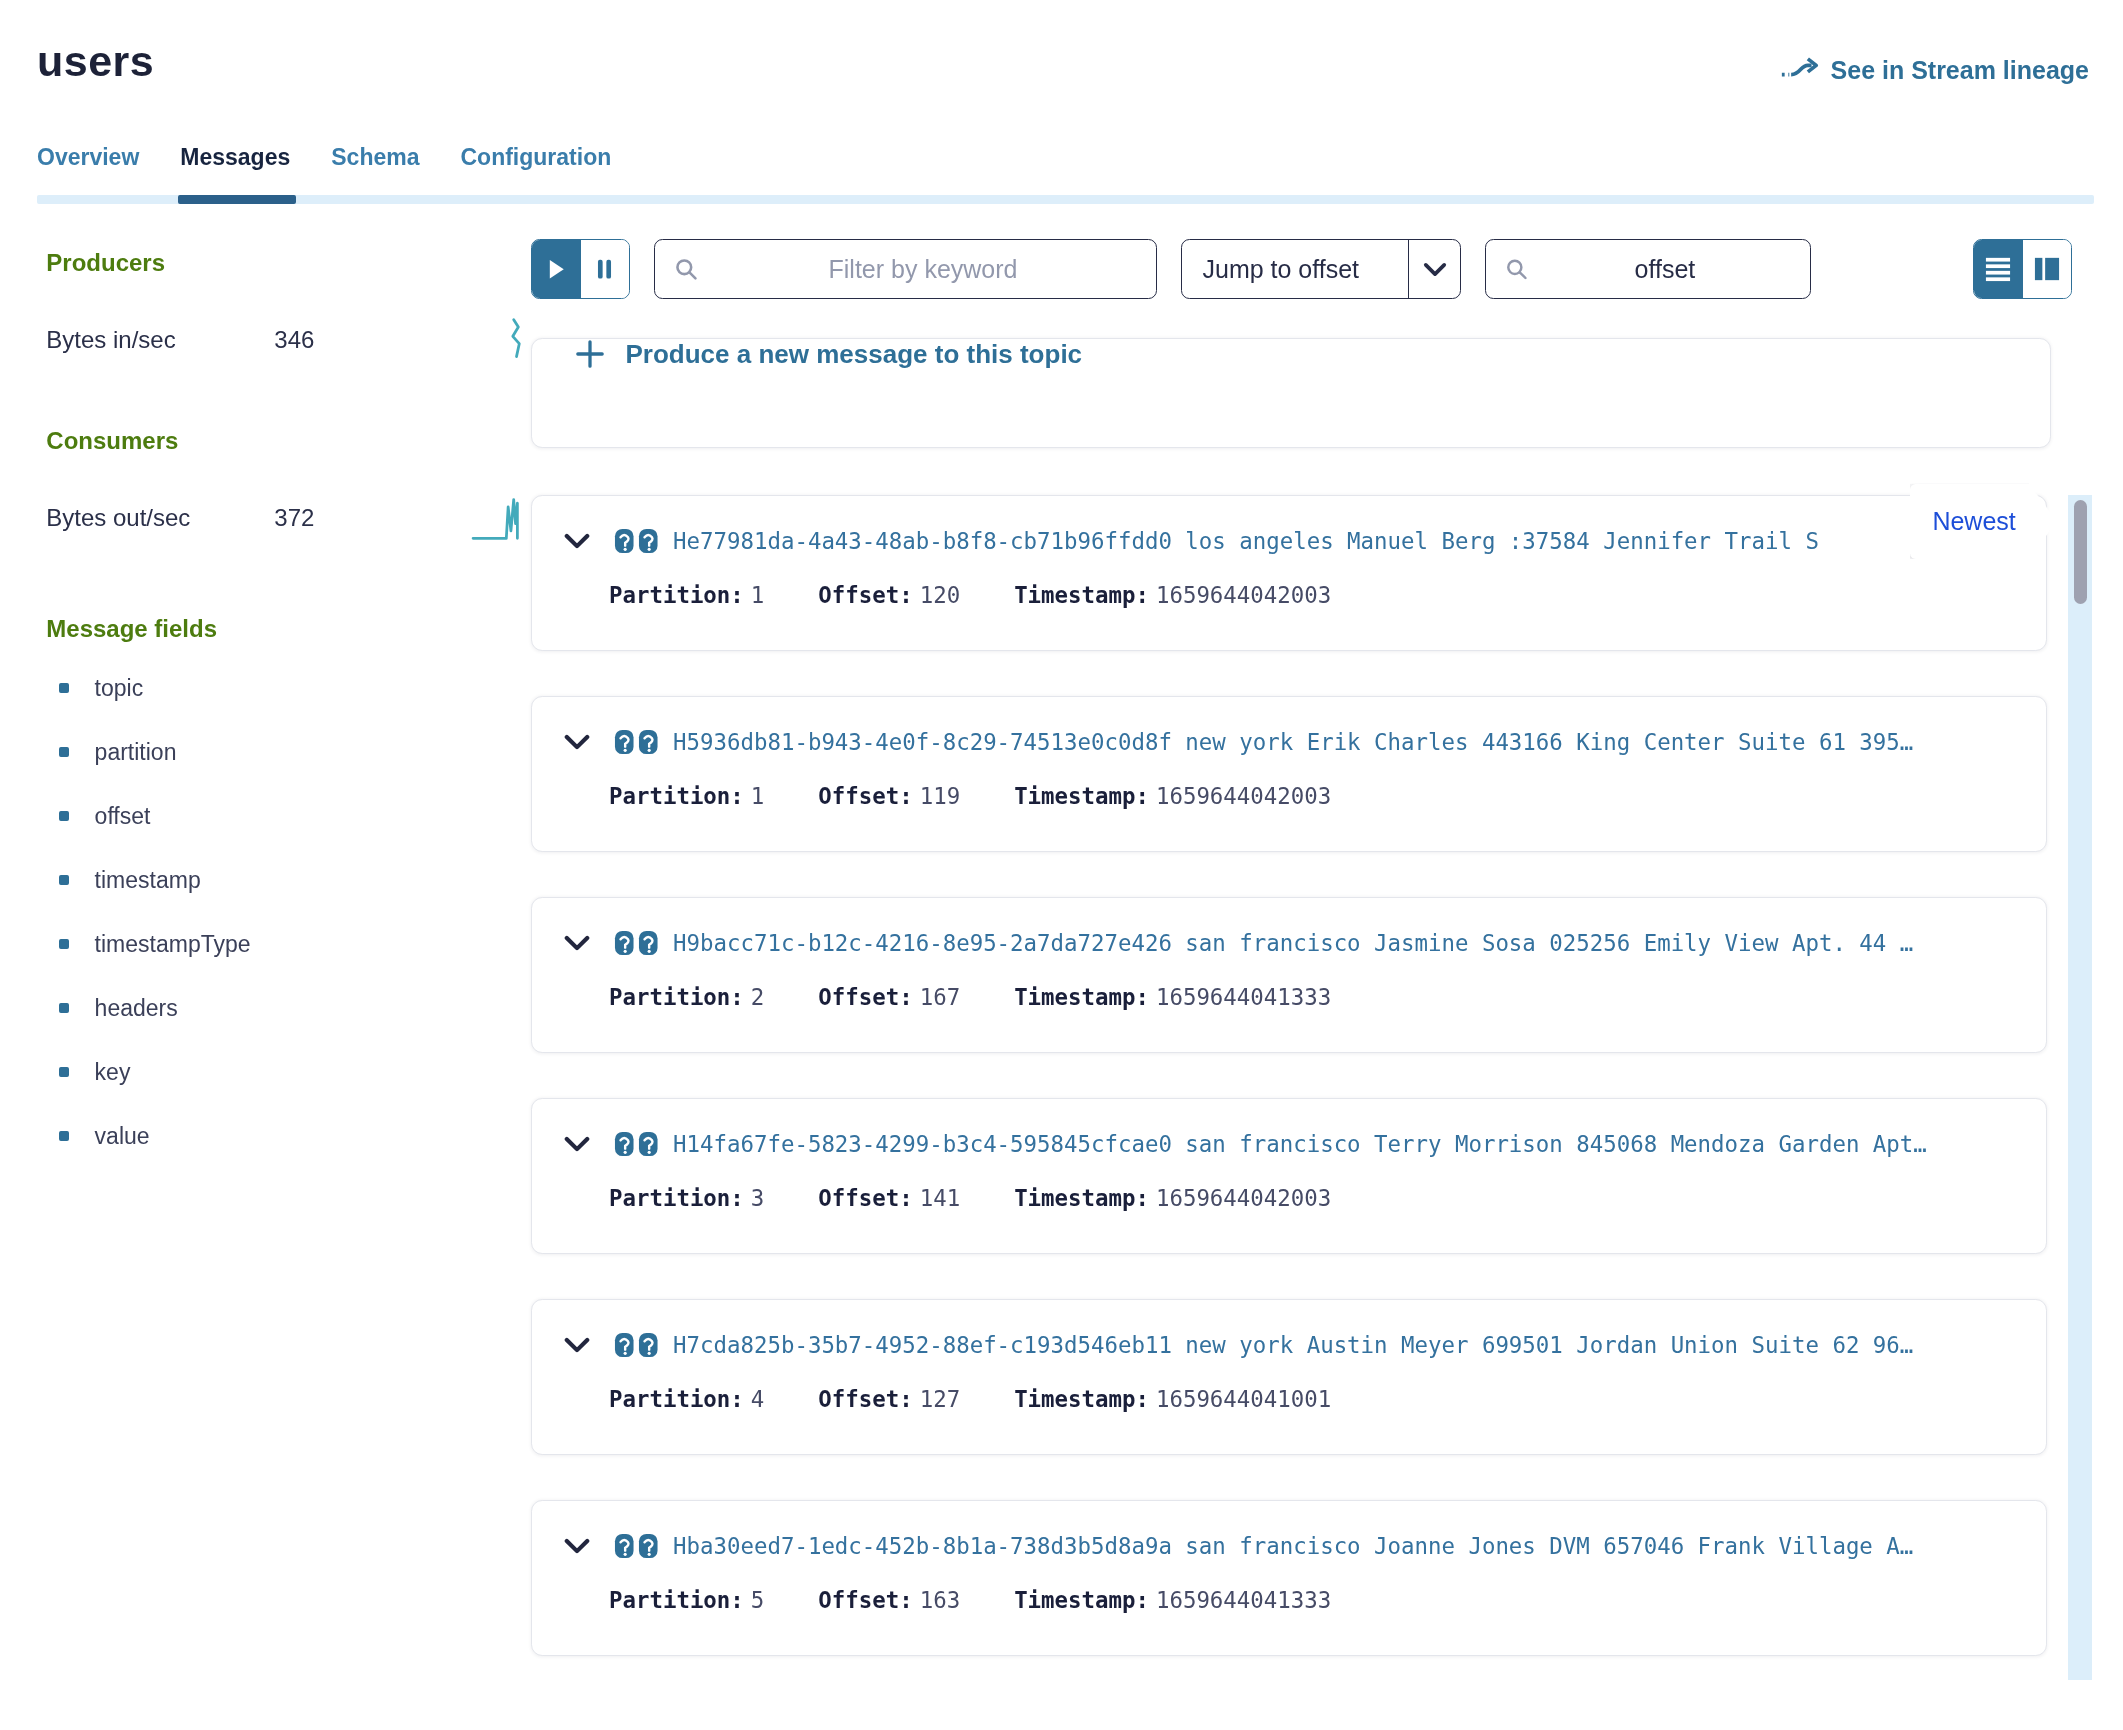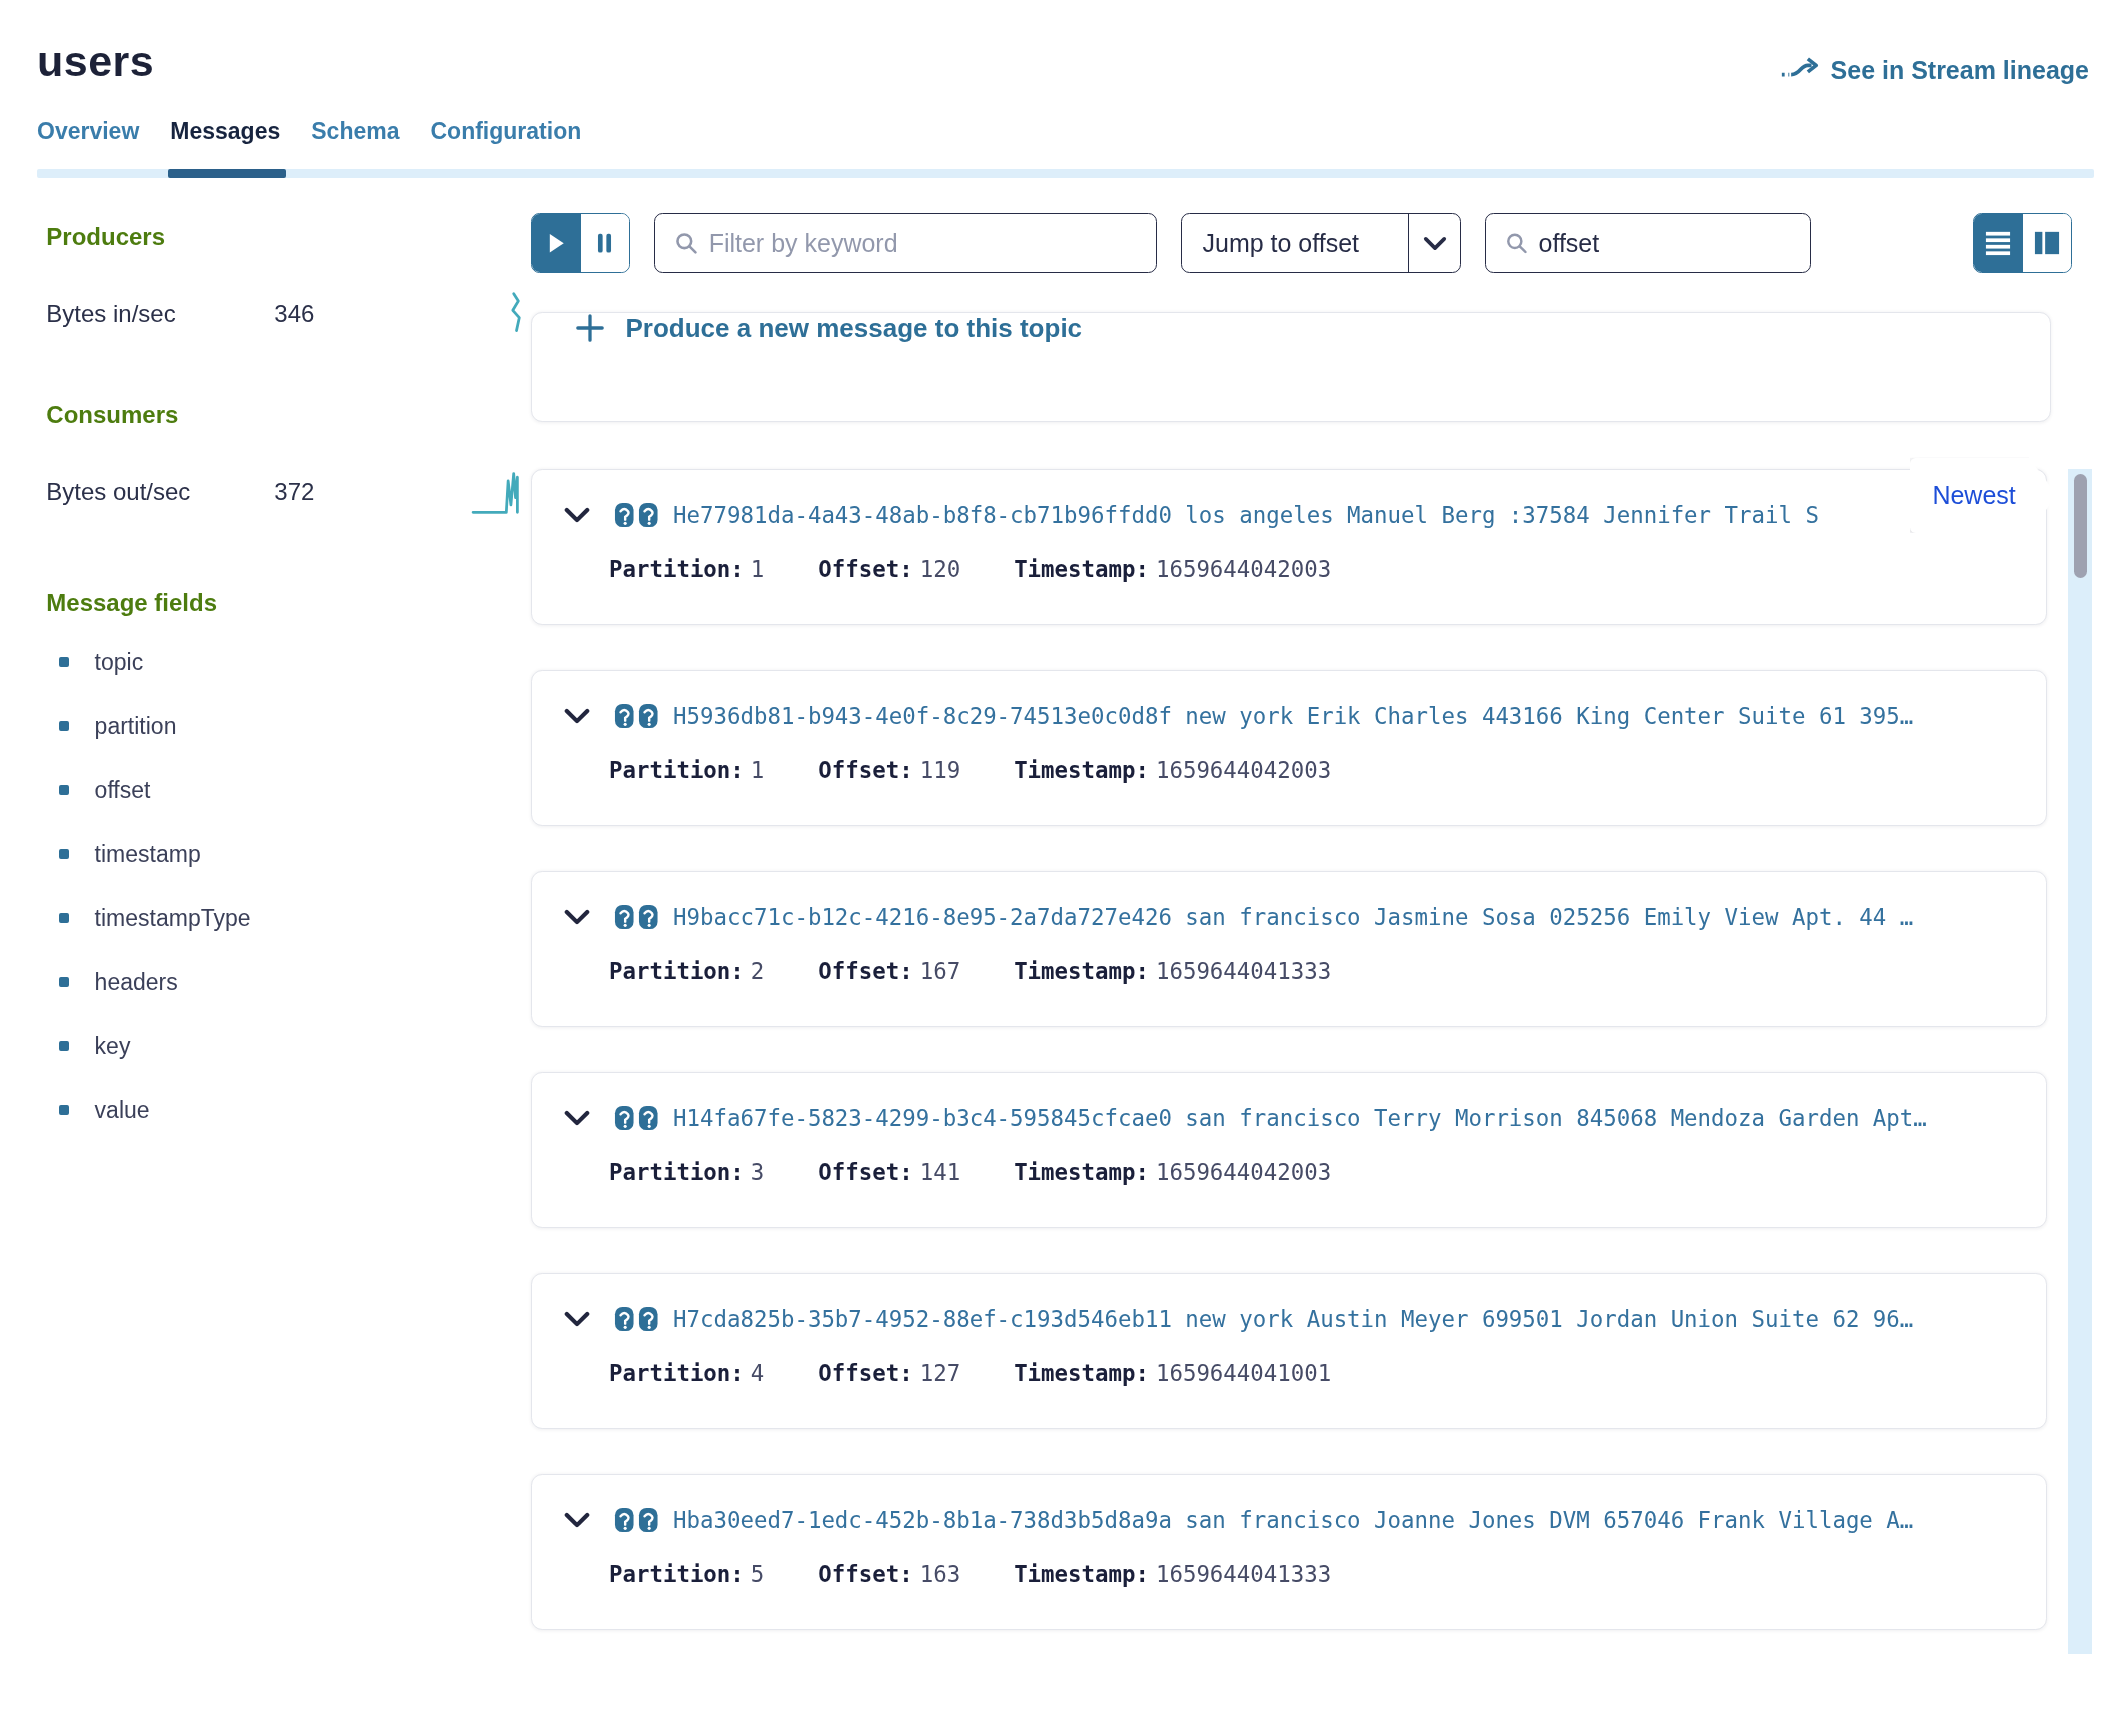--- a/index.html
+++ b/index.html
@@ -11,21 +11,21 @@
     position: relative;
   }
   .page { padding: 37px 0 0 37px; height: 100%; display: flex; flex-direction: column; }
 
   
   .header { display: flex; align-items: center; justify-content: space-between; padding-right: 35px; }
   .title { font-size: 43px; font-weight: 800; letter-spacing: 0.5px; color: #1d2238; }
   .lineage-link { display: flex; align-items: center; gap: 11.2px; color: #2e6f97; font-size: 25px; font-weight: 700; margin-top: 17px; cursor: pointer; }
 
   
-  .tabs { position: relative; display: flex; gap: 31px; margin-top: 32px; height: 60px; padding-right: 17px; }
+  .tabs { position: relative; display: flex; gap: 41px; margin-top: 58px; height: 60px; padding-right: 17px; }
   .tab { position: relative; font-size: 23px; font-weight: 600; color: #3a7dab; padding-bottom: 24px; cursor: pointer; }
   .tab.active { color: #17243f; font-weight: 700; }
   .tab.active::after { content: ""; position: absolute; left: -1.9px; right: -5.6px; bottom: 0; height: 9.3px; background: #2b608a; border-radius: 1.9px; z-index: 1; }
   .tab-track { position: absolute; left: 0; right: 30px; bottom: 0; height: 9.3px; background: #ddeefa; border-radius: 1.9px; }
 
   
   .content { display: flex; flex: 1; min-height: 0; }
   .sidebar { width: 494px; flex: none; padding: 45px 9.3px 0 9.3px; }
   .main { flex: 1; min-width: 0; padding-top: 35px; position: relative; }
 
@@ -42,21 +42,21 @@
   .bullet { width: 9.3px; height: 9.3px; background: #2e6f97; border-radius: 1.9px; margin: 0 26px 0 13px; flex: none; }
   .field-label { font-size: 23px; color: #3b4059; }
 
   
   .toolbar { display: flex; align-items: center; gap: 24px; padding-right: 52px; }
   .seg { display: flex; height: 60px; border-radius: 8.4px; overflow: hidden; flex: none; }
   .playpause { border: 1.9px solid #2e6f97; width: 99px; }
   .seg-half { flex: 1; display: flex; align-items: center; justify-content: center; cursor: pointer; background: #fff; }
   .seg-half.on { background: #2e6f97; }
   .filter-box { display: flex; align-items: center; height: 60px; width: 503px; border: 1.9px solid #272c46; border-radius: 8.4px; padding: 0 18.6px; background: #fff; }
-  .filter-box input { border: none; outline: none; font-size: 25px; color: #272c46; width: 100%; margin-left: 11px; font-family: "Liberation Sans", sans-serif; }
+  .filter-box input { border: none; outline: none; font-size: 25px; color: #272c46; width: 100%; margin-left: 11px; font-family: "Liberation Sans", sans-serif; text-align: center; }
   .filter-box input::placeholder { color: #9298ac; }
   .jump-select { display: flex; align-items: stretch; height: 60px; width: 280px; border: 1.9px solid #272c46; border-radius: 8.4px; background: #fff; cursor: pointer; flex: none; }
   .jump-label { flex: 1; display: flex; align-items: center; padding-left: 20.5px; font-size: 25px; color: #272c46; }
   .jump-chev { width: 52px; border-left: 1.9px solid #272c46; display: flex; align-items: center; justify-content: center; }
   .offset-box { width: 326px; }
   .offset-box input { color: #272c46; }
   .viewtoggle { border: 1.9px solid #2e6f97; width: 99px; margin-left: auto; }
 
   
   .produce-card { margin-top: 39px; margin-right: 73px; height: 110px; border: 1.9px solid #e4e6ec; border-radius: 11.2px; display: flex; padding-left: 43px; gap: 20.5px; box-shadow: 0 0.9px 3.7px rgba(25,30,60,.07); cursor: pointer; background: #fff; }

